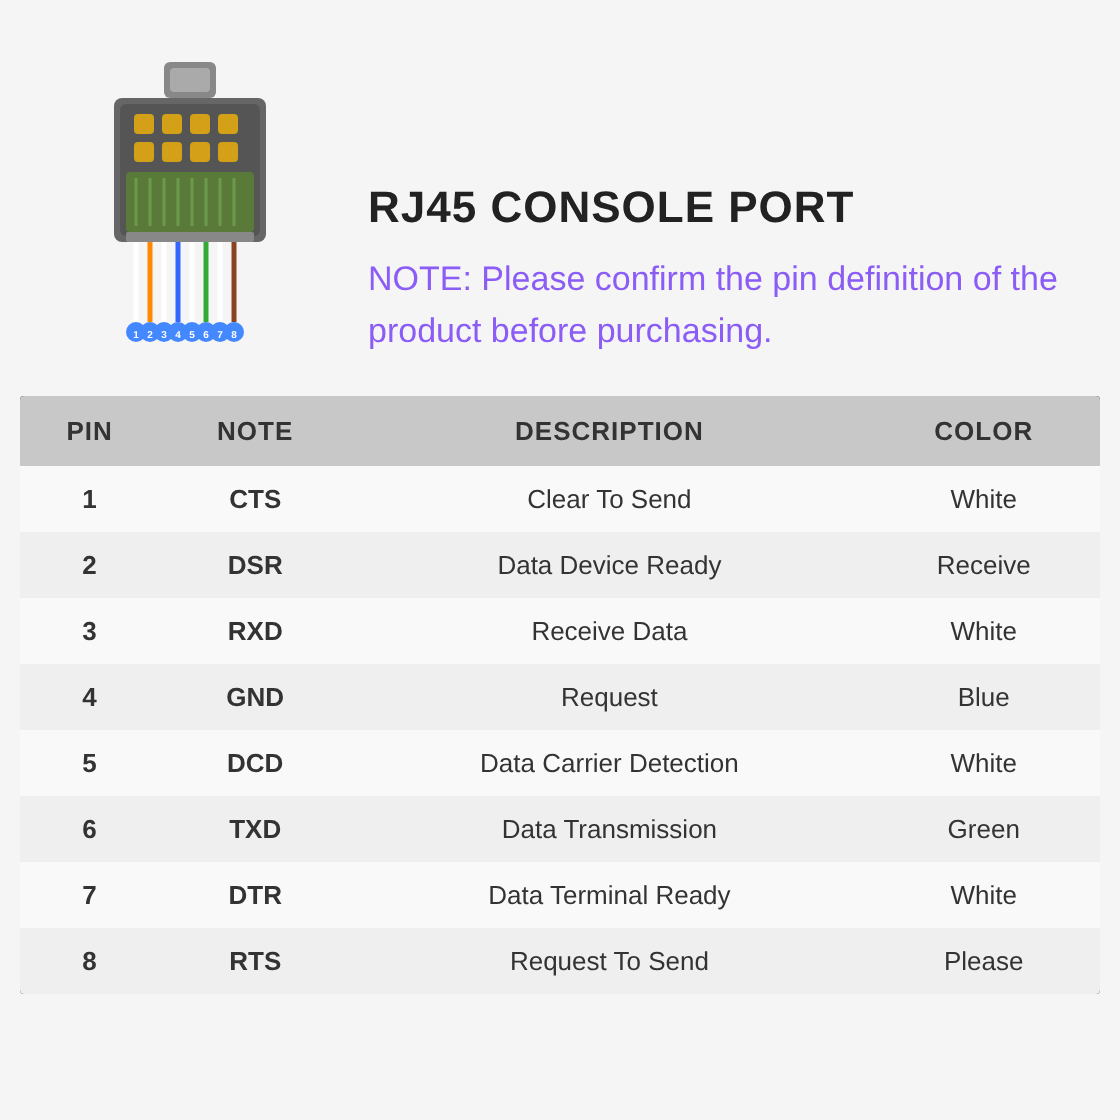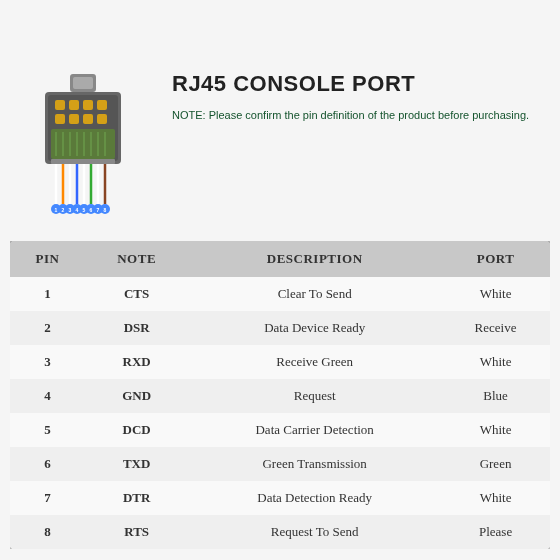--- a/index.html
+++ b/index.html
@@ -7,24 +7,23 @@
       width: 560px;
       height: 560px;
       background: #f5f5f5;
       font-family: Arial, sans-serif;
       overflow: hidden;
     }
 
     .top-section {
       display: flex;
       flex-direction: row;
-      align-items: flex-start;
-      padding: 28px 30px 20px 18px;
+      align-items: flex-end;
+      padding: 28px 30px 20px 30px;
       background: #f5f5f5;
-      margin-top: 43px;
     }
 
     .connector-image {
       width: 130px;
       height: 150px;
       flex-shrink: 0;
       margin-right: 24px;
       display: flex;
       flex-direction: column;
       align-items: center;
@@ -43,31 +42,30 @@
 
     .title-section h1 {
       font-size: 22px;
       font-weight: 800;
       color: #222;
       letter-spacing: 0.5px;
       margin-bottom: 10px;
     }
 
     .title-section p {
-      font-size: 11px;
-      color: #14532d;
+      font-size: 17px;
+      color: #8b5cf6;
       line-height: 1.5;
     }
 
     .table-container {
       margin: 0 10px;
       background: #000000;
       border-radius: 2px;
       overflow: hidden;
-      font-family: Liberation Serif, serif;
     }
 
     table {
       width: 100%;
       border-collapse: collapse;
     }
 
     thead tr {
       background: #c8c8c8;
     }
@@ -188,64 +186,64 @@
   </div>
 </div>
 
 <div class="table-container">
   <table>
     <thead>
       <tr>
         <th>PIN</th>
         <th>NOTE</th>
         <th>DESCRIPTION</th>
-        <th>PORT</th>
+        <th>COLOR</th>
       </tr>
     </thead>
     <tbody id="table-body">
     <tr>
           <td>1</td>
           <td>CTS</td>
           <td>Clear To Send</td>
           <td>White</td>
         </tr>
         <tr>
           <td>2</td>
           <td>DSR</td>
           <td>Data Device Ready</td>
           <td>Receive</td>
         </tr>
         <tr>
           <td>3</td>
           <td>RXD</td>
-          <td>Receive Green</td>
+          <td>Receive Data</td>
           <td>White</td>
         </tr>
         <tr>
           <td>4</td>
           <td>GND</td>
           <td>Request</td>
           <td>Blue</td>
         </tr>
         <tr>
           <td>5</td>
           <td>DCD</td>
           <td>Data Carrier Detection</td>
           <td>White</td>
         </tr>
         <tr>
           <td>6</td>
           <td>TXD</td>
-          <td>Green Transmission</td>
+          <td>Data Transmission</td>
           <td>Green</td>
         </tr>
         <tr>
           <td>7</td>
           <td>DTR</td>
-          <td>Data Detection Ready</td>
+          <td>Data Terminal Ready</td>
           <td>White</td>
         </tr>
         <tr>
           <td>8</td>
           <td>RTS</td>
           <td>Request To Send</td>
           <td>Please</td>
         </tr>
       </tbody>
   </table>

